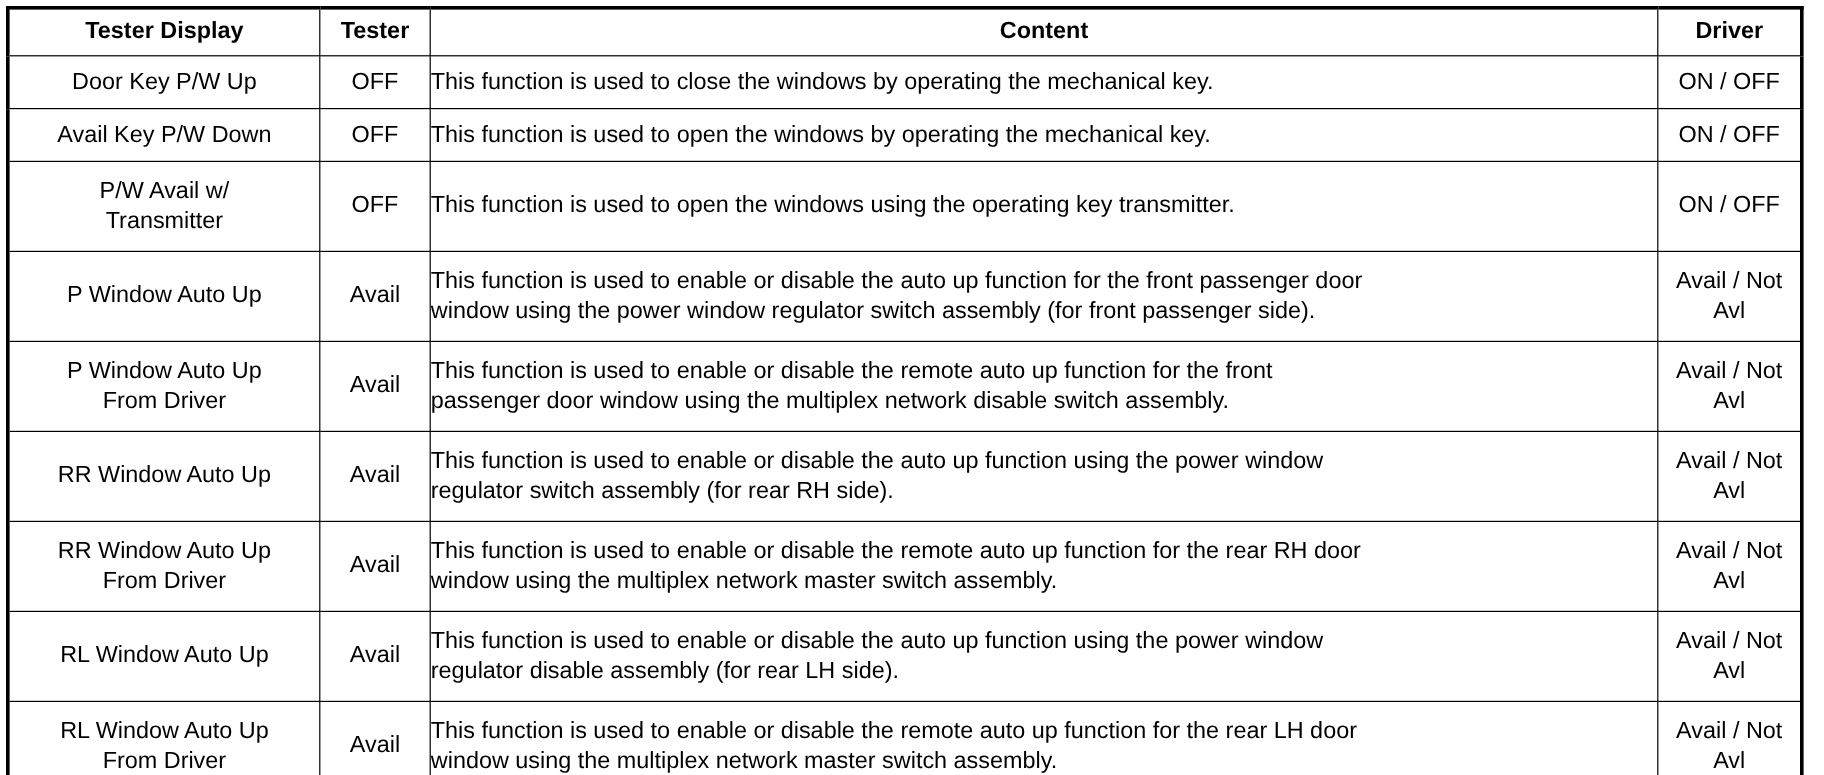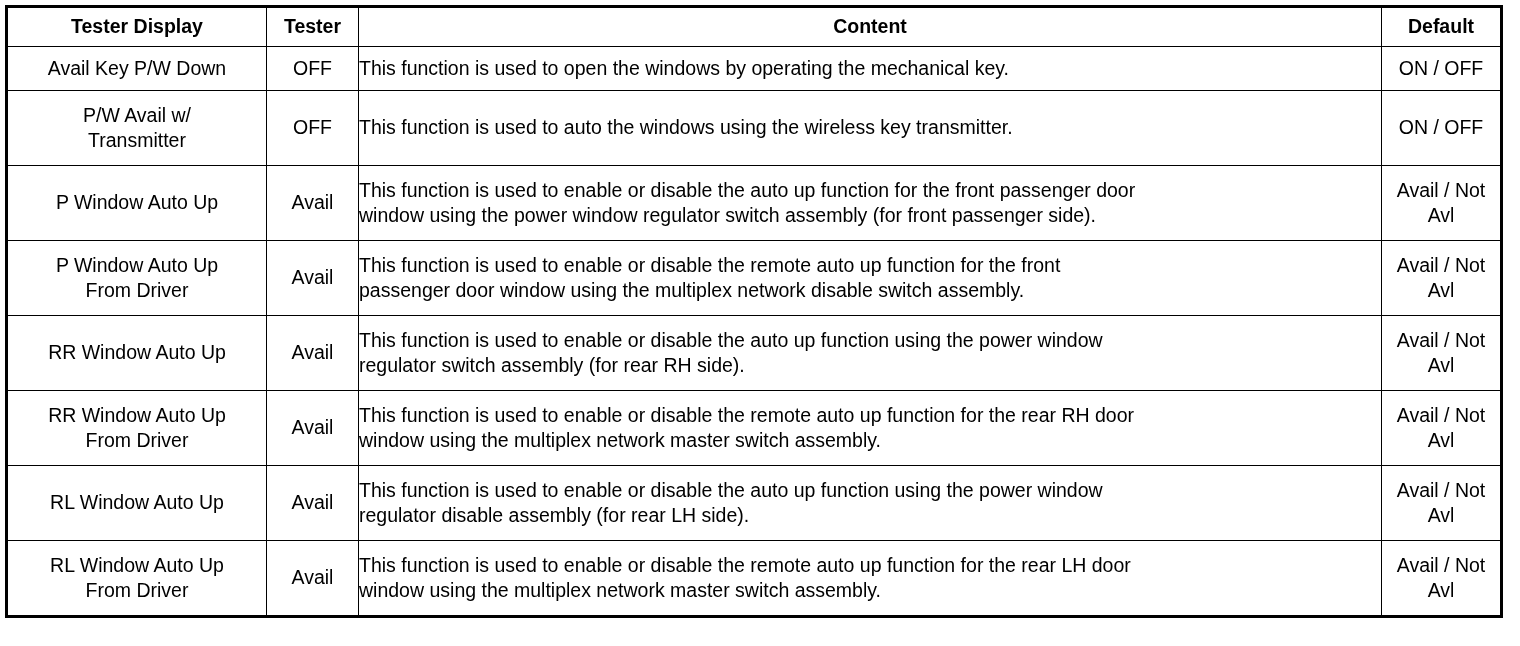--- a/index.html
+++ b/index.html
@@ -90,25 +90,37 @@
       <col class="c-display">
       <col class="c-default">
       <col class="c-content">
       <col class="c-setting">
     </colgroup>
     <thead>
       <tr>
         <th>Tester Display</th>
         <th>Tester</th>
         <th>Content</th>
-        <th>Default</th>
+        <th>Driver</th>
       </tr>
     </thead>
     <tbody>
 
+      <tr>
+        <td class="display rowh-s">
+          <span class="line">Door Key P/W Up</span>
+        </td>
+        <td class="default">OFF</td>
+        <td class="content">
+          <span class="line">This function is used to close the windows by operating the mechanical key.</span>
+        </td>
+        <td class="setting">
+          <span class="line">ON / OFF</span>
+        </td>
+      </tr>
 
       <tr>
         <td class="display rowh-s">
           <span class="line">Avail Key P/W Down</span>
         </td>
         <td class="default">OFF</td>
         <td class="content">
           <span class="line">This function is used to open the windows by operating the mechanical key.</span>
         </td>
         <td class="setting">
@@ -116,21 +128,21 @@
         </td>
       </tr>
 
       <tr class="group-end">
         <td class="display rowh-m">
           <span class="line">P/W Avail w/</span>
           <span class="line">Transmitter</span>
         </td>
         <td class="default">OFF</td>
         <td class="content">
-          <span class="line">This function is used to auto the windows using the wireless key transmitter.</span>
+          <span class="line">This function is used to open the windows using the operating key transmitter.</span>
         </td>
         <td class="setting">
           <span class="line">ON / OFF</span>
         </td>
       </tr>
 
       <tr>
         <td class="display rowh-m">
           <span class="line">P Window Auto Up</span>
         </td>

